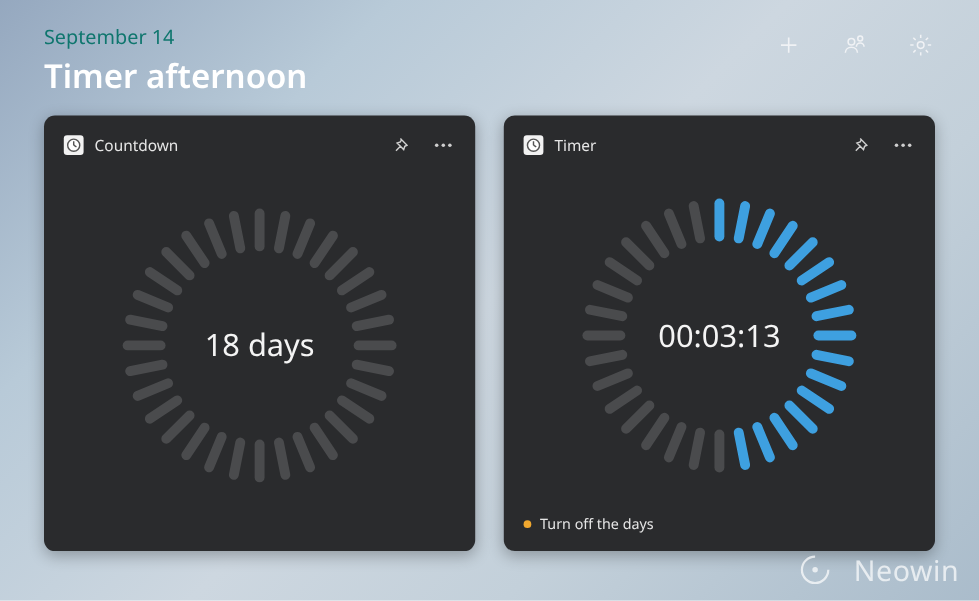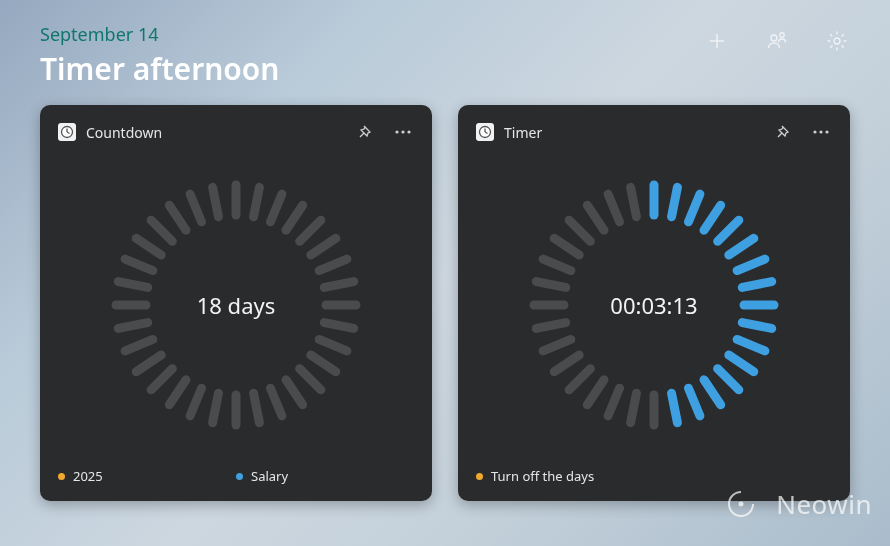--- a/index.html
+++ b/index.html
@@ -102,21 +102,21 @@
     width: 260px;
     height: 260px;
     position: relative;
   }
   .dial .center-text {
     position: absolute;
     inset: 0;
     display: flex;
     align-items: center;
     justify-content: center;
-    font-size: 22px;
+    font-size: 28px;
     font-weight: 400;
     color: #f4f4f4;
     pointer-events: none;
   }
   .legend {
     display: flex;
     gap: 0;
     font-size: 13px;
     color: #e6e6e6;
   }
@@ -128,21 +128,21 @@
   }
   .legend .dot {
     width: 7px;
     height: 7px;
     border-radius: 50%;
     display: inline-block;
   }
   .watermark {
     position: absolute;
     right: 18px;
-    bottom: 24px;
+    bottom: 10px;
     display: flex;
     align-items: center;
     gap: 20px;
     color: rgba(255,255,255,0.7);
     pointer-events: none;
     user-select: none;
   }
   .watermark-name {
     font-size: 26px;
     font-weight: 400;
@@ -237,30 +237,20 @@
             <line x1="46.85084207398417" y1="95.55849108714196" x2="19.134456098645558" y2="84.07798811618929" stroke="#4a4b4d" stroke-width="9" stroke-linecap="round"></line>
             <line x1="55.16773489277092" y1="79.99867902823578" x2="30.22364652369457" y2="63.33157203764773" stroke="#4a4b4d" stroke-width="9" stroke-linecap="round"></line>
             <line x1="66.3603896932107" y1="66.36038969321072" x2="45.14718625761428" y2="45.14718625761431" stroke="#4a4b4d" stroke-width="9" stroke-linecap="round"></line>
             <line x1="79.99867902823573" y1="55.167734892770966" x2="63.331572037647646" y2="30.223646523694626" stroke="#4a4b4d" stroke-width="9" stroke-linecap="round"></line>
             <line x1="95.55849108714195" y1="46.85084207398418" x2="84.07798811618926" y2="19.134456098645572" stroke="#4a4b4d" stroke-width="9" stroke-linecap="round"></line>
             <line x1="112.44187101854843" y1="41.72932476370927" x2="106.58916135806456" y2="12.305766351612363" stroke="#4a4b4d" stroke-width="9" stroke-linecap="round"></line>
           </svg>
         <div class="center-text">18 days</div>
       </div>
     </div>
-    <div class="legend">
-      <div class="item">
-        <span class="dot" style="background:#f0a82f"></span>
-        <span>2025</span>
-      </div>
-      <div class="item">
-        <span class="dot" style="background:#3ea0e0"></span>
-        <span>Salary</span>
-      </div>
-    </div>
   </div>
 
   <div class="card">
     <div class="card-header">
       <div class="app-icon">
         <svg width="14" height="14" viewBox="0 0 14 14" fill="none" stroke="#555" stroke-width="1.3">
             <circle cx="7" cy="7" r="5.5" fill="#fff"></circle>
             <line x1="7" y1="7" x2="7" y2="3.5"></line>
             <line x1="7" y1="7" x2="9.5" y2="8.5"></line>
           </svg>

